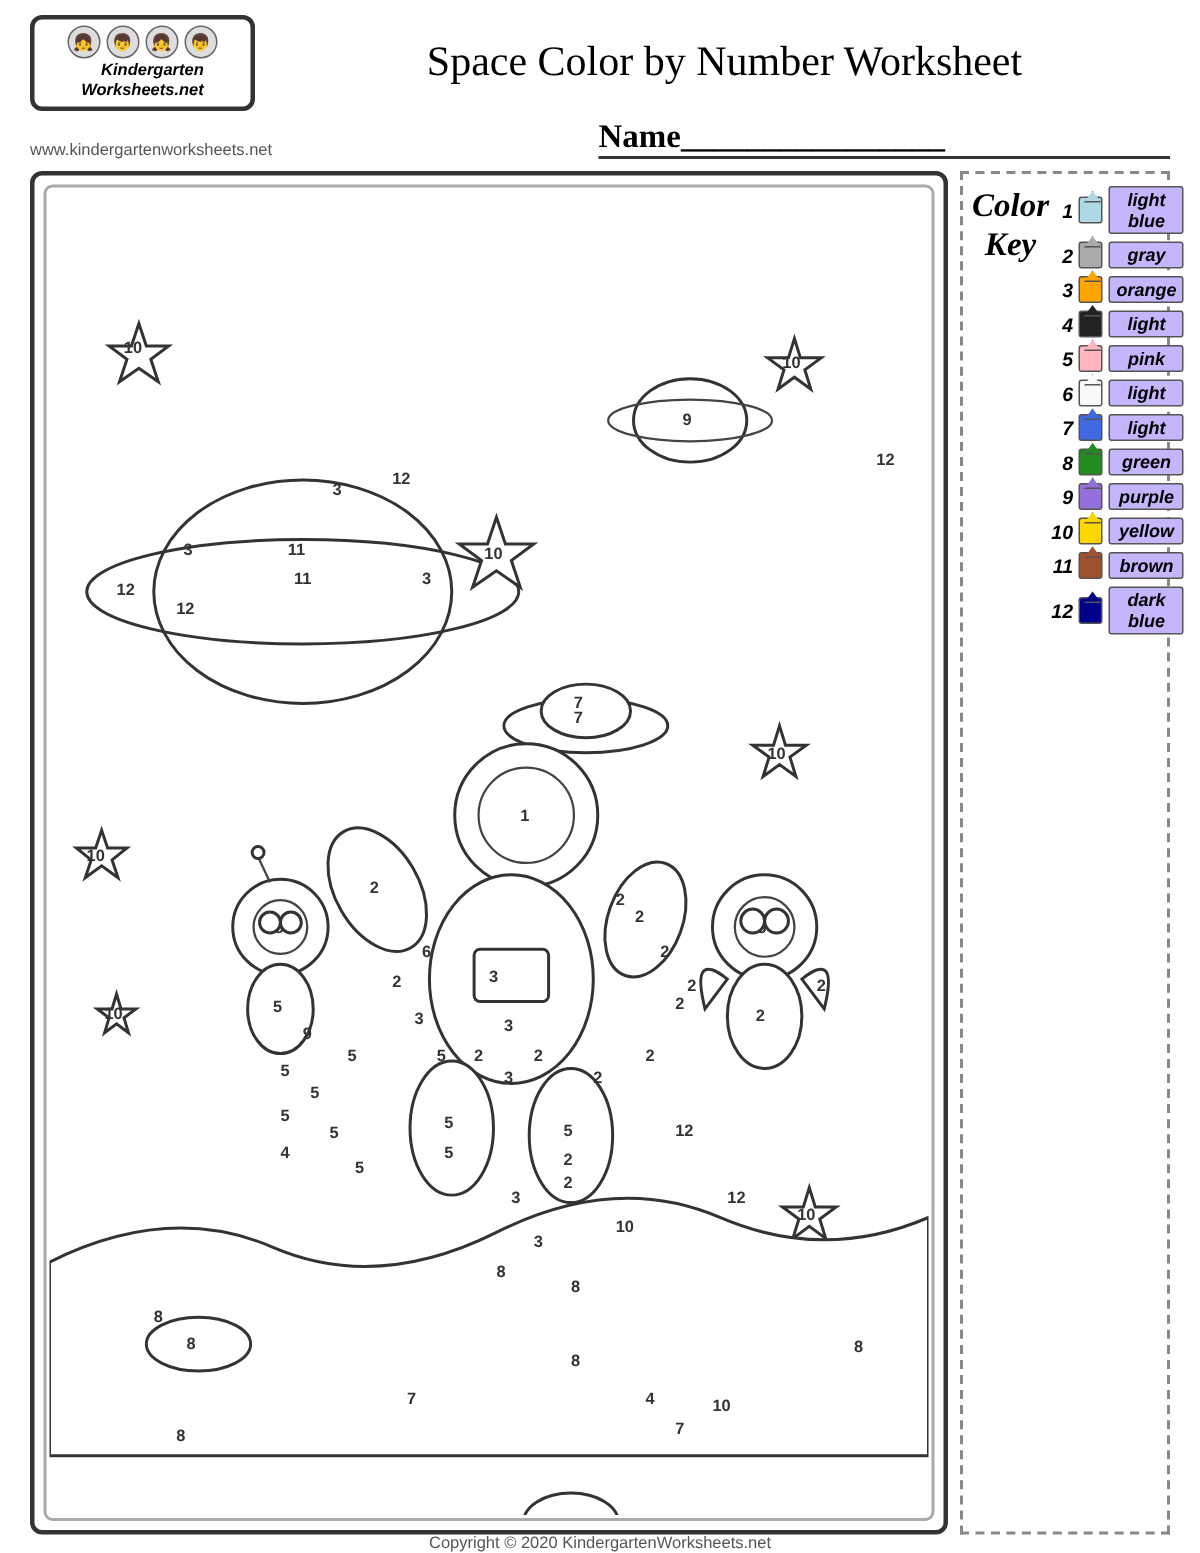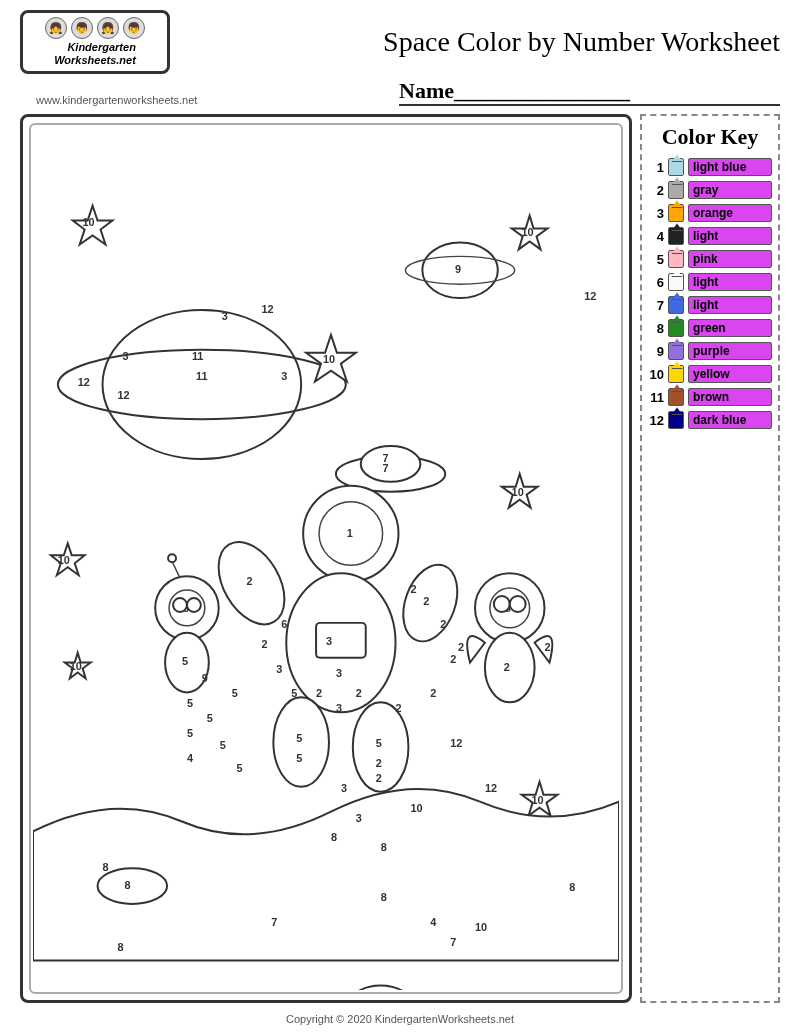--- a/index.html
+++ b/index.html
@@ -49,29 +49,29 @@
     .logo-text {
       font-size: 11px;
       font-weight: bold;
       line-height: 1.2;
       text-align: right;
     }
     .logo-text span { font-style: italic; }
     .site-title {
       font-size: 28px;
       font-family: Georgia, serif;
-      text-align: right;
+      text-align: center;
       flex: 1;
     }
     .sub-header {
       width: 100%;
       display: flex;
       justify-content: space-between;
       align-items: flex-end;
-      padding: 0 20px 8px 36px;
+      padding: 0 20px 8px 20px;
     }
     .website-url {
       font-size: 11px;
       color: #555;
     }
     .name-line {
       font-size: 22px;
       font-family: Georgia, serif;
       font-weight: bold;
       border-bottom: 2px solid #333;
@@ -121,23 +121,24 @@
       width: 100%;
       height: 100%;
     }
 
     
     .color-key-panel {
       width: 140px;
       border: 2px dashed #888;
       padding: 8px 6px;
       display: flex;
-      flex-direction: column;
+      flex-direction: row;
       gap: 0;
       min-height: 820px;
+      font-style: italic;
     }
     .color-key-title {
       font-size: 22px;
       font-family: Georgia, serif;
       text-align: center;
       margin-bottom: 8px;
       font-weight: bold;
     }
     .color-key-item {
       display: flex;
@@ -171,29 +172,28 @@
       border: 1.5px solid #555;
       clip-path: polygon(0 100%, 50% 0, 100% 100%);
     }
     .ck-label {
       font-size: 12px;
       font-weight: bold;
       border: 1.5px solid #555;
       padding: 1px 4px;
       border-radius: 2px;
       flex: 1;
-      text-align: left;
-      background: #d946ef;
+      text-align: center;
+      background: #c4b5fd;
     }
 
     
     .footer {
       width: 100%;
       text-align: center;
-      padding: 10px;
       font-size: 11px;
       color: #555;
     }
   </style>
 </head>
 <body>
 
 <div class="header">
   <div class="logo-box">
     <div class="logo-kids">

